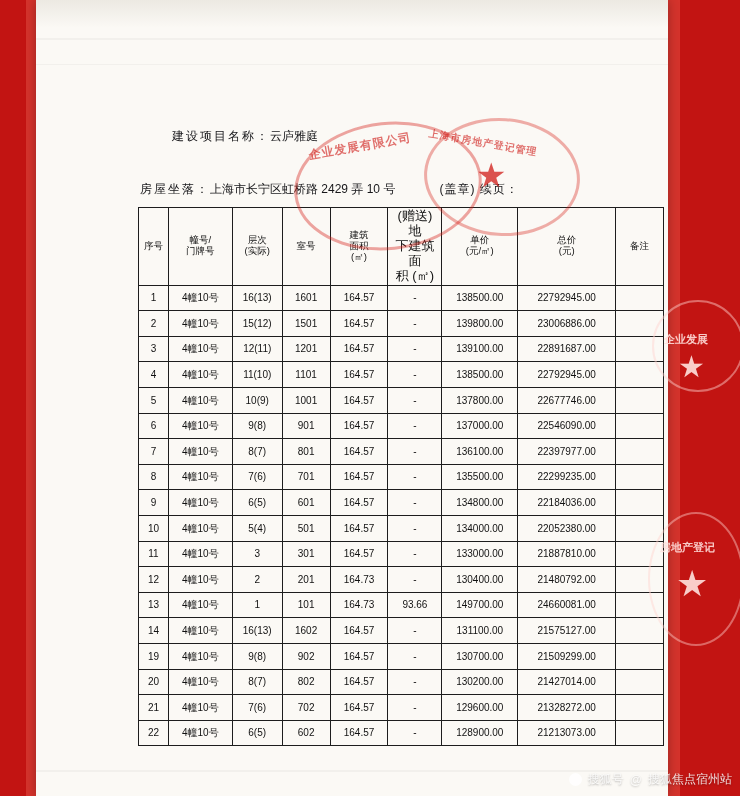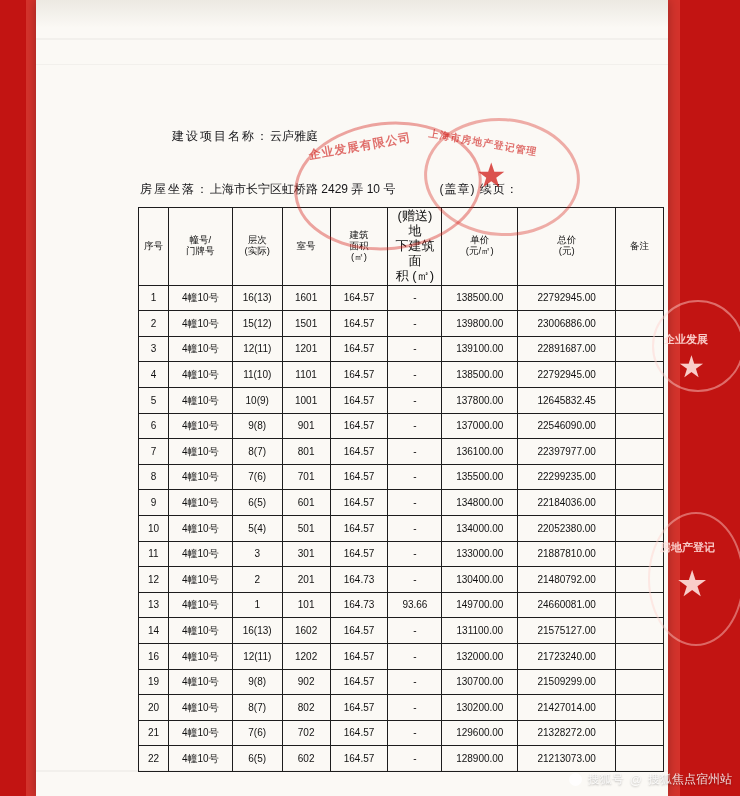--- a/index.html
+++ b/index.html
@@ -352,21 +352,21 @@
             <td></td>
           </tr>
           <tr>
             <td>5</td>
             <td>4幢10号</td>
             <td>10(9)</td>
             <td>1001</td>
             <td>164.57</td>
             <td>-</td>
             <td>137800.00</td>
-            <td>12645832.45</td>
+            <td>22677746.00</td>
             <td></td>
           </tr>
           <tr>
             <td>6</td>
             <td>4幢10号</td>
             <td>9(8)</td>
             <td>901</td>
             <td>164.57</td>
             <td>-</td>
             <td>137000.00</td>
@@ -455,31 +455,20 @@
             <td>4幢10号</td>
             <td>16(13)</td>
             <td>1602</td>
             <td>164.57</td>
             <td>-</td>
             <td>131100.00</td>
             <td>21575127.00</td>
             <td></td>
           </tr>
           <tr>
-            <td>16</td>
-            <td>4幢10号</td>
-            <td>12(11)</td>
-            <td>1202</td>
-            <td>164.57</td>
-            <td>-</td>
-            <td>132000.00</td>
-            <td>21723240.00</td>
-            <td></td>
-          </tr>
-          <tr>
             <td>19</td>
             <td>4幢10号</td>
             <td>9(8)</td>
             <td>902</td>
             <td>164.57</td>
             <td>-</td>
             <td>130700.00</td>
             <td>21509299.00</td>
             <td></td>
           </tr>

